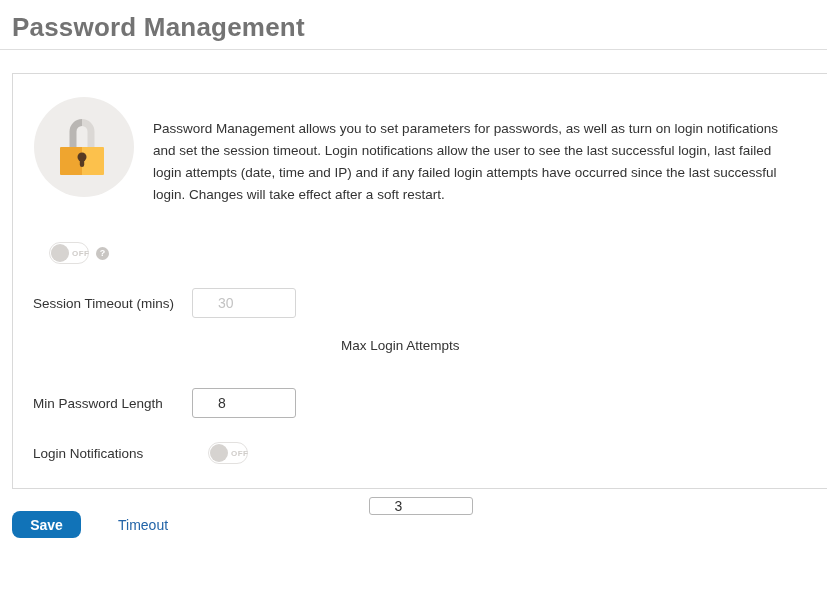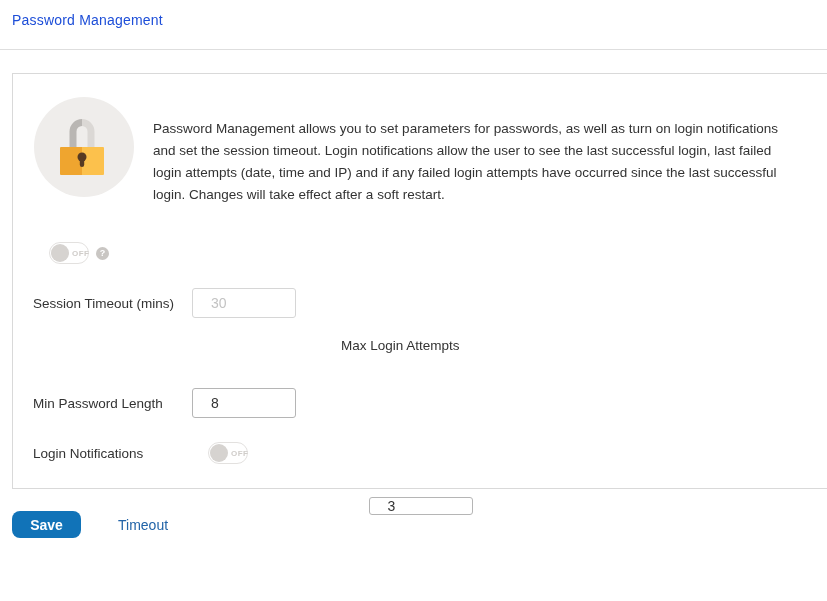--- a/index.html
+++ b/index.html
@@ -11,21 +11,21 @@
     position: relative;
   }
   
   .page-header {
     position: absolute; left: 0; top: 0; right: 0; height: 50px;
     border-bottom: 1px solid #dedede;
     background: #fff;
   }
   .page-title {
     position: absolute; left: 12px; top: 12px;
-    font-size: 14px; font-weight: 400; color: #1d4ed8;
+    font-size: 26px; font-weight: 700; color: #737373;
     letter-spacing: 0.2px;
   }
   
   .panel {
     position: absolute; left: 12px; right: -2px; top: 73px; height: 416px;
     background: #fff;
     border: 1px solid #d9d9d9;
   }
   .lock-badge {
     position: absolute; left: 21px; top: 23px;
@@ -46,21 +46,21 @@
   .row-3 { top: 264px; flex-direction: column; }
   .row-4 { top: 314px; }
   .row-5 { top: 364px; }
   .field-label {
     width: 159px; flex: 0 0 159px;
     font-size: 13.5px; color: #333;
   }
   .text-input {
     width: 104px; height: 30px;
     border: 1px solid #b5b5b5; border-radius: 3px;
-    padding: 0 18px; font-size: 14px; color: #333;
+    padding: 0 25px; font-size: 14px; color: #333;
     font-family: "Liberation Sans", sans-serif;
     outline: none; background: #fff;
   }
   .text-input.muted {
     border-color: #d6d6d6; color: #c3c3c3;
   }
   .toggle {
     margin-left: 16px;
     width: 40px; height: 22px; border-radius: 11px;
     border: 1px solid #e3e1df; background: #fff;

